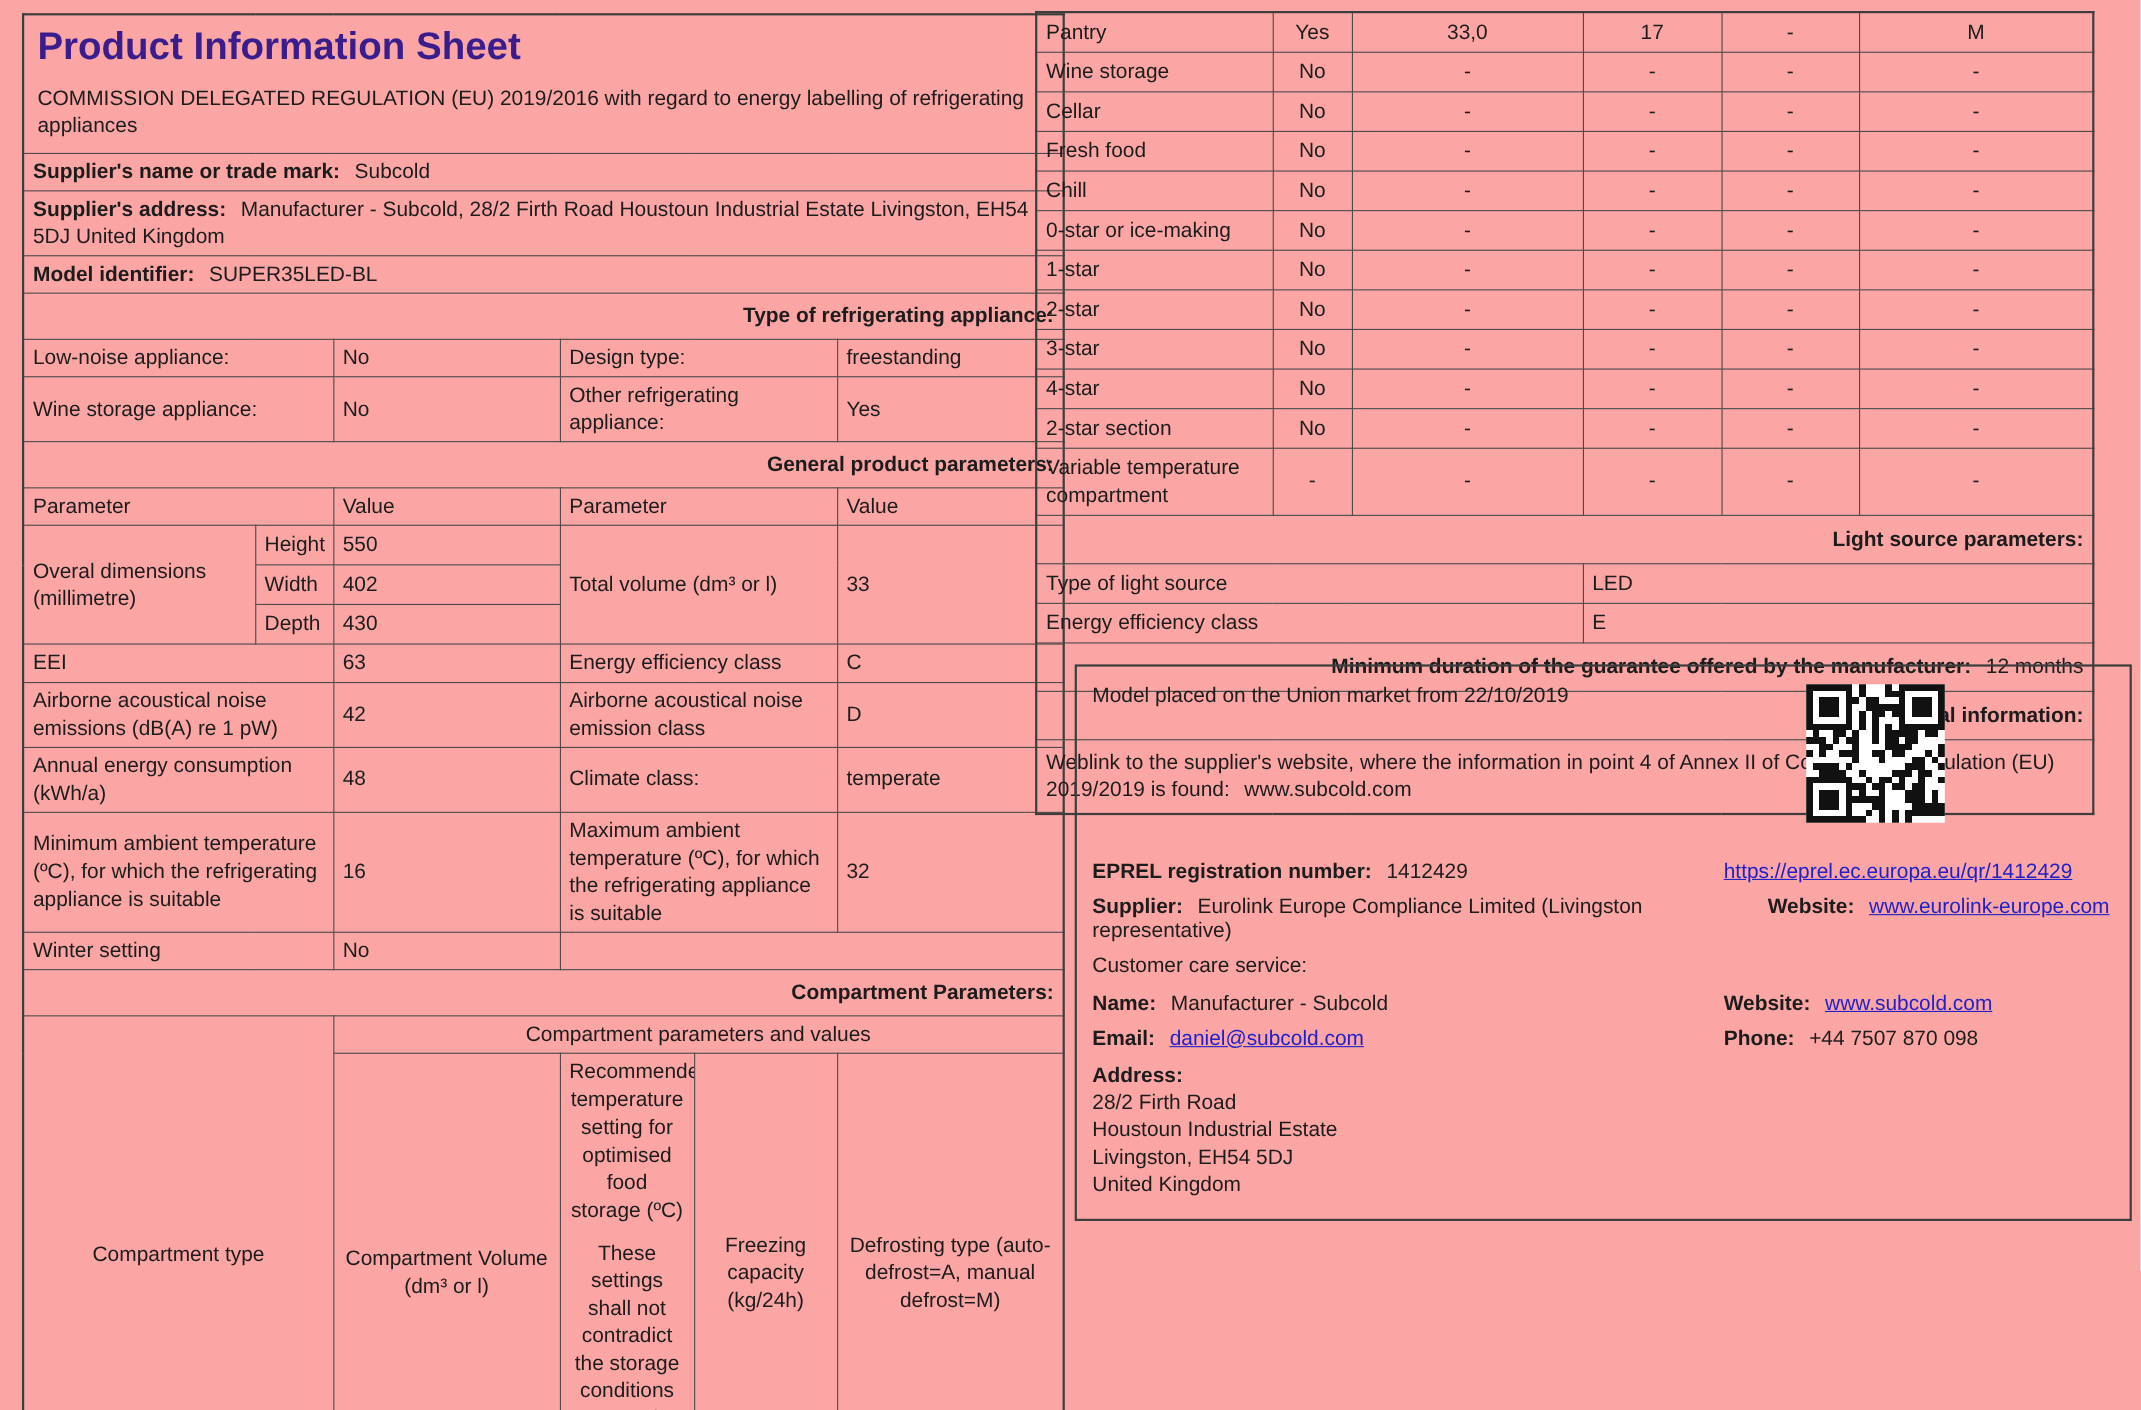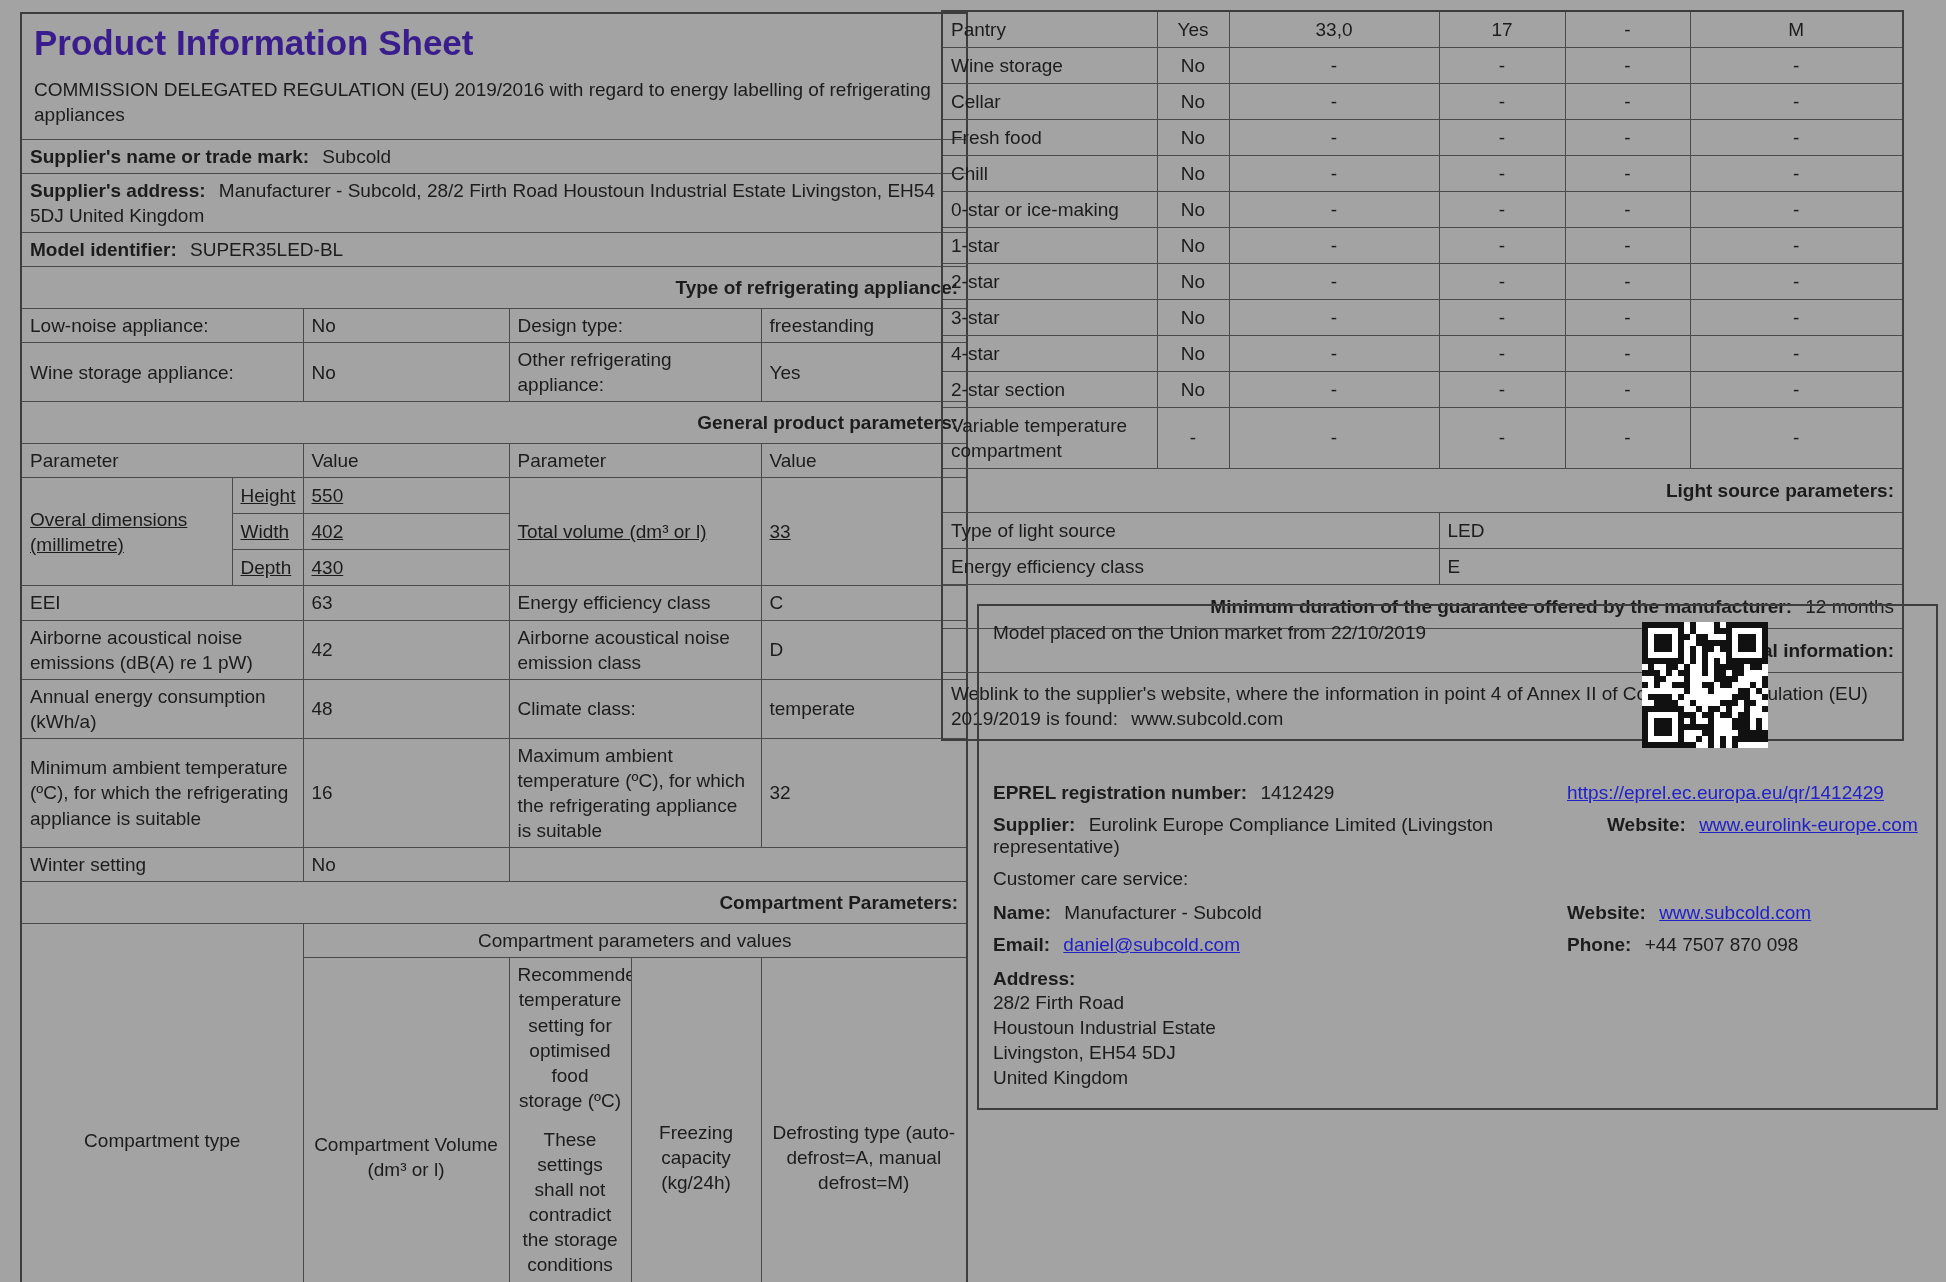--- a/index.html
+++ b/index.html
@@ -1,32 +1,32 @@
 <!DOCTYPE html>
 <html><head>
 <meta charset="utf-8">
 <style>
   html,body{margin:0;padding:0;background:#ffffff;width:1946px;height:1282px;overflow:hidden;
     font-family:"Liberation Sans",sans-serif;color:#1c1c1c;}
-  .page{position:relative;width:1946px;height:1282px;background:#a3a3a3;}
+  .page{position:relative;width:1946px;height:1282px;background:#fca5a5;}
   table{border-collapse:collapse;table-layout:fixed;}
   td{border:1.5px solid #4a4a4a;padding:4px 8px;font-size:19px;line-height:1.32;vertical-align:middle;
     overflow:hidden;}
   .outer{border:2px solid #3d3d3d;}
   
   .left-table{position:absolute;left:20px;top:12px;width:946px;}
   .title-cell{padding:10px 12px 12px 12px;}
   h1{margin:0 0 14px 0;font-size:35px;line-height:1.1;color:#3a1d8c;font-weight:bold;}
   .subtitle{margin:0;font-size:19px;}
   .lbl{font-weight:bold;}
   .val{margin-left:8px;}
   .sec{font-weight:bold;padding-top:8px;padding-bottom:8px;text-align:right;}
   .cent{text-align:center;}
   .vtop{vertical-align:top;}
-  .dimrow td{height:27px;text-decoration:underline;}
+  .dimrow td{height:27px;}
   .bighead{height:378px;}
   .temp-p{margin:0 0 14px 0;}
   .temp-p2{margin:0;}
   
   .right-table{position:absolute;left:941px;top:10px;width:961px;}
   .right-table td{height:27px;}
   .right-table .tall{height:52px;}
   
   .market-box{position:absolute;left:977px;top:604px;width:961px;height:506px;border:2px solid #3d3d3d;
     box-sizing:border-box;padding:16px 14px;font-size:19px;}

